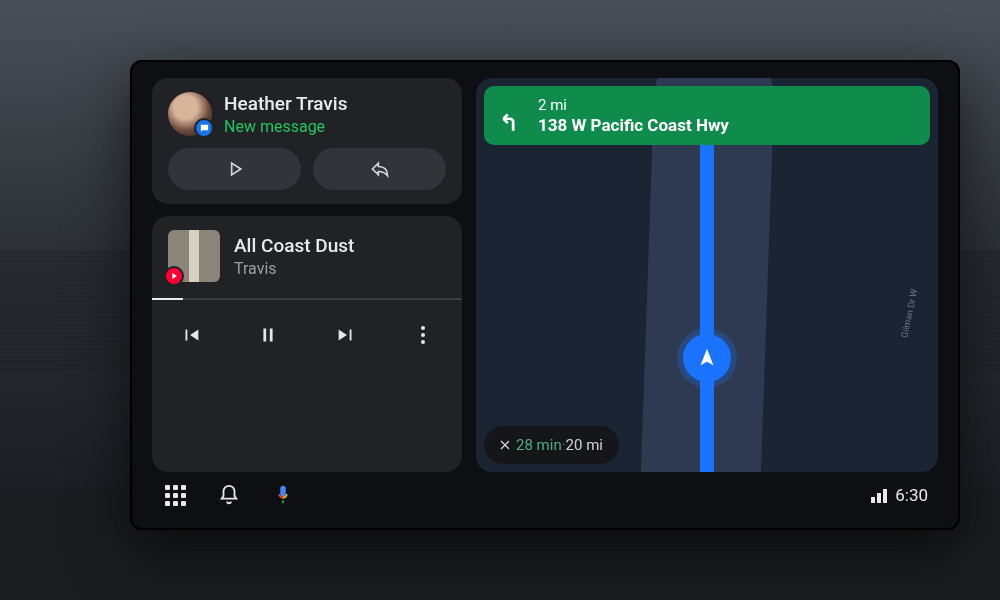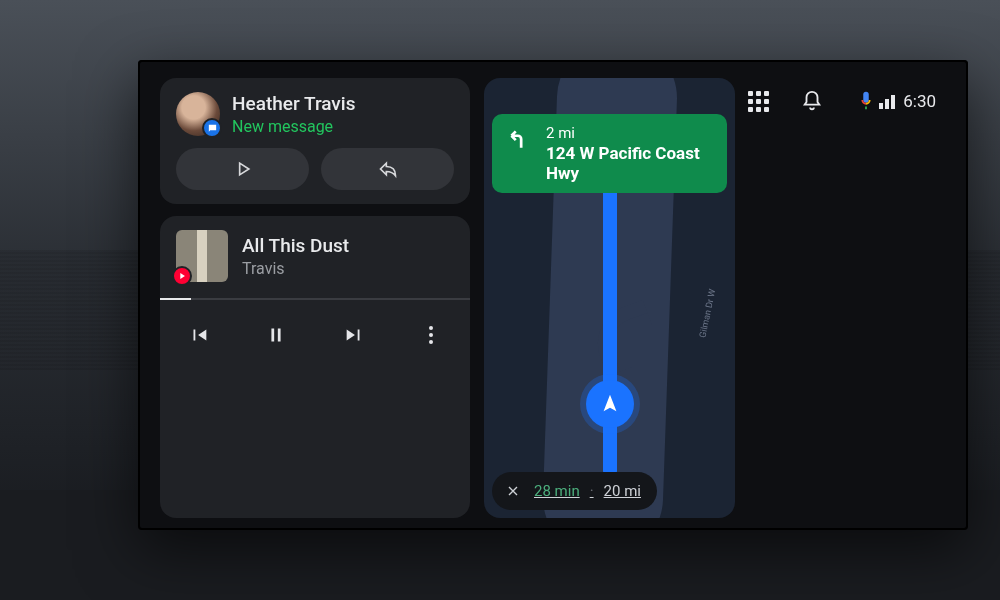--- a/index.html
+++ b/index.html
@@ -15,27 +15,27 @@
     position:absolute; left:0; right:0; top:250px; height:120px;
     background: repeating-linear-gradient(0deg,#1b1d21 0 2px, #22252a 2px 4px);
     opacity:.35;
   }
   .dash2 {
     position:absolute; left:0; right:0; bottom:0; height:110px;
     background:#1a1c20;
   }
   .screen {
     position:absolute;
-    left:138px; top:60px;
+    left:130px; top:60px;
     width:830px; height:470px;
     background:#0e0f12;
-    border-radius:4px;
+    border-radius:12px;
     box-shadow: 0 20px 60px rgba(0,0,0,.6), inset 0 0 0 2px #000;
     padding:18px 22px 12px 22px;
-    display:flex; flex-direction:row;
+    display:flex; flex-direction:column;
   }
   .workspace { flex:1; display:flex; gap:14px; min-height:0;}
   .left-col { width:310px; display:flex; flex-direction:column; gap:12px;}
   .card { background:#202226; border-radius:16px; }
   
   .msg { padding:14px 16px 14px 16px; }
   .msg-head { display:flex; align-items:center; gap:12px; margin-bottom:12px;}
   .avatar {
     width:44px; height:44px; border-radius:50%;
     background: radial-gradient(circle at 40% 35%, #d8b49a 0 30%, #6b4a3a 60%, #2a1e18 100%);
@@ -105,31 +105,30 @@
   .nav-marker{
     position:absolute; left:50%; bottom:90px; transform:translateX(-50%);
     width:48px;height:48px;border-radius:50%;background:#1a73ff;
     display:flex;align-items:center;justify-content:center;
     box-shadow:0 0 0 6px rgba(26,115,255,.25);
   }
   .nav-marker svg{width:22px;height:22px;fill:#fff}
   .turn-banner{
     position:absolute; left:8px; right:8px; top:8px;
     background:#0f8b4c; color:#fff; border-radius:10px;
-    padding:10px 14px; display:flex; gap:14px; align-items:flex-start;margin-top:28px;
+    padding:10px 14px; display:flex; gap:14px; align-items:flex-end;
   }
   .turn-banner svg{width:26px;height:26px;stroke:#fff;fill:none;stroke-width:2.5;flex:none;margin-top:2px}
   .turn-text .dist{font-size:15px;font-weight:400}
   .turn-text .road-name{font-size:17px;font-weight:700;margin-top:1px}
   .eta-chip{
     position:absolute; left:8px; bottom:8px;
     background:#14161a; color:#cfd2d7; border-radius:22px;
-    padding:8px 16px 8px 10px; display:flex; align-items:center; gap:10px;
+    padding:8px 16px 8px 10px; display:flex; align-items:center; 
     font-size:15px;
-    text-decoration:underline;
   }
   .eta-chip .x{width:22px;height:22px;display:flex;align-items:center;justify-content:center;cursor:pointer}
   .eta-chip .x svg{width:16px;height:16px;stroke:#cfd2d7;stroke-width:2;fill:none}
   .eta-chip .time{color:#4caf7d}
   .eta-chip .sep{color:#6b6e74}
   
   .sysbar{
     height:46px; display:flex; align-items:center; justify-content:space-between;
     padding:0 10px; color:#e8e9ec;
   }
@@ -185,21 +184,21 @@
       <div class="card music">
         <div class="music-head">
           <div class="albumart">
             <div class="src-badge">
               <svg viewBox="0 0 24 24">
                   <path d="M8 5l11 7-11 7z"></path>
                 </svg>
             </div>
           </div>
           <div class="music-text">
-            <div class="track">All This Dust</div>
+            <div class="track">All Coast Dust</div>
             <div class="artist">Travis</div>
           </div>
         </div>
         <div class="progress">
             <div class="fill"></div>
           </div>
         <div class="music-controls">
           <div class="mc">
             <svg viewBox="0 0 24 24">
                 <path d="M6 6h2v12H6zM20 6v12l-9-6z"></path>
@@ -239,21 +238,21 @@
             <path d="M12 2l7 18-7-4-7 4z"></path>
           </svg>
       </div>
 
       <div class="turn-banner">
         <svg viewBox="0 0 24 24">
             <path d="M14 20v-8a3 3 0 0 0-3-3H5m0 0l4-4M5 9l4 4"></path>
           </svg>
         <div class="turn-text">
           <div class="dist">2 mi</div>
-          <div class="road-name">124 W Pacific Coast Hwy</div>
+          <div class="road-name">138 W Pacific Coast Hwy</div>
         </div>
       </div>
 
       <div class="eta-chip">
         <div class="x">
           <svg viewBox="0 0 24 24">
               <path d="M6 6l12 12M18 6L6 18"></path>
             </svg>
         </div>
         <span class="time">28 min</span>

